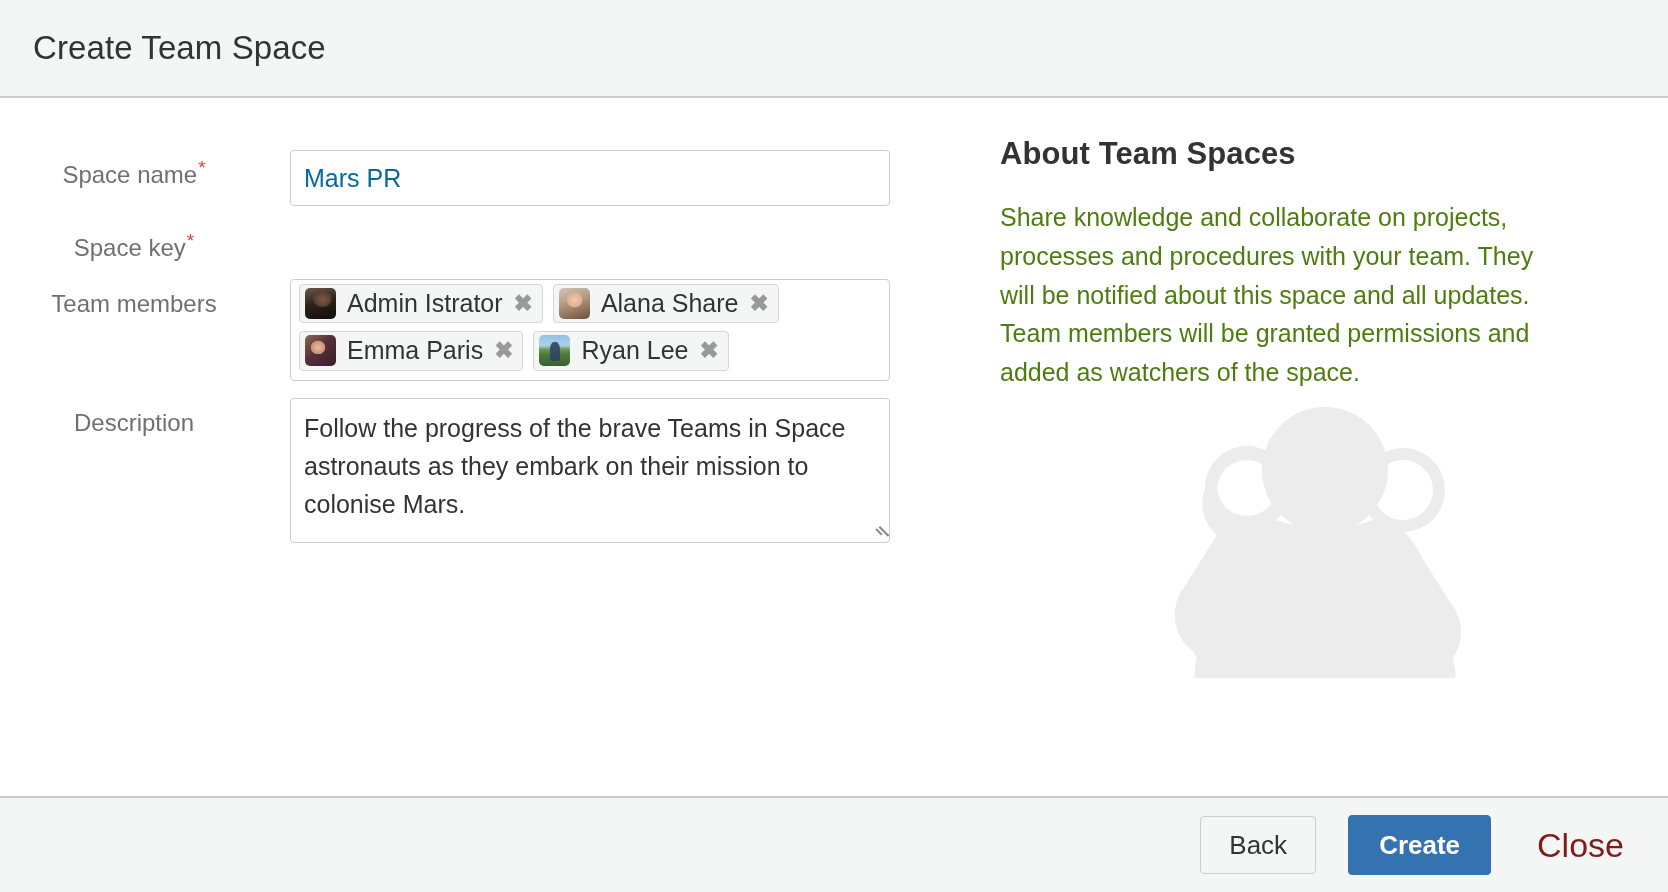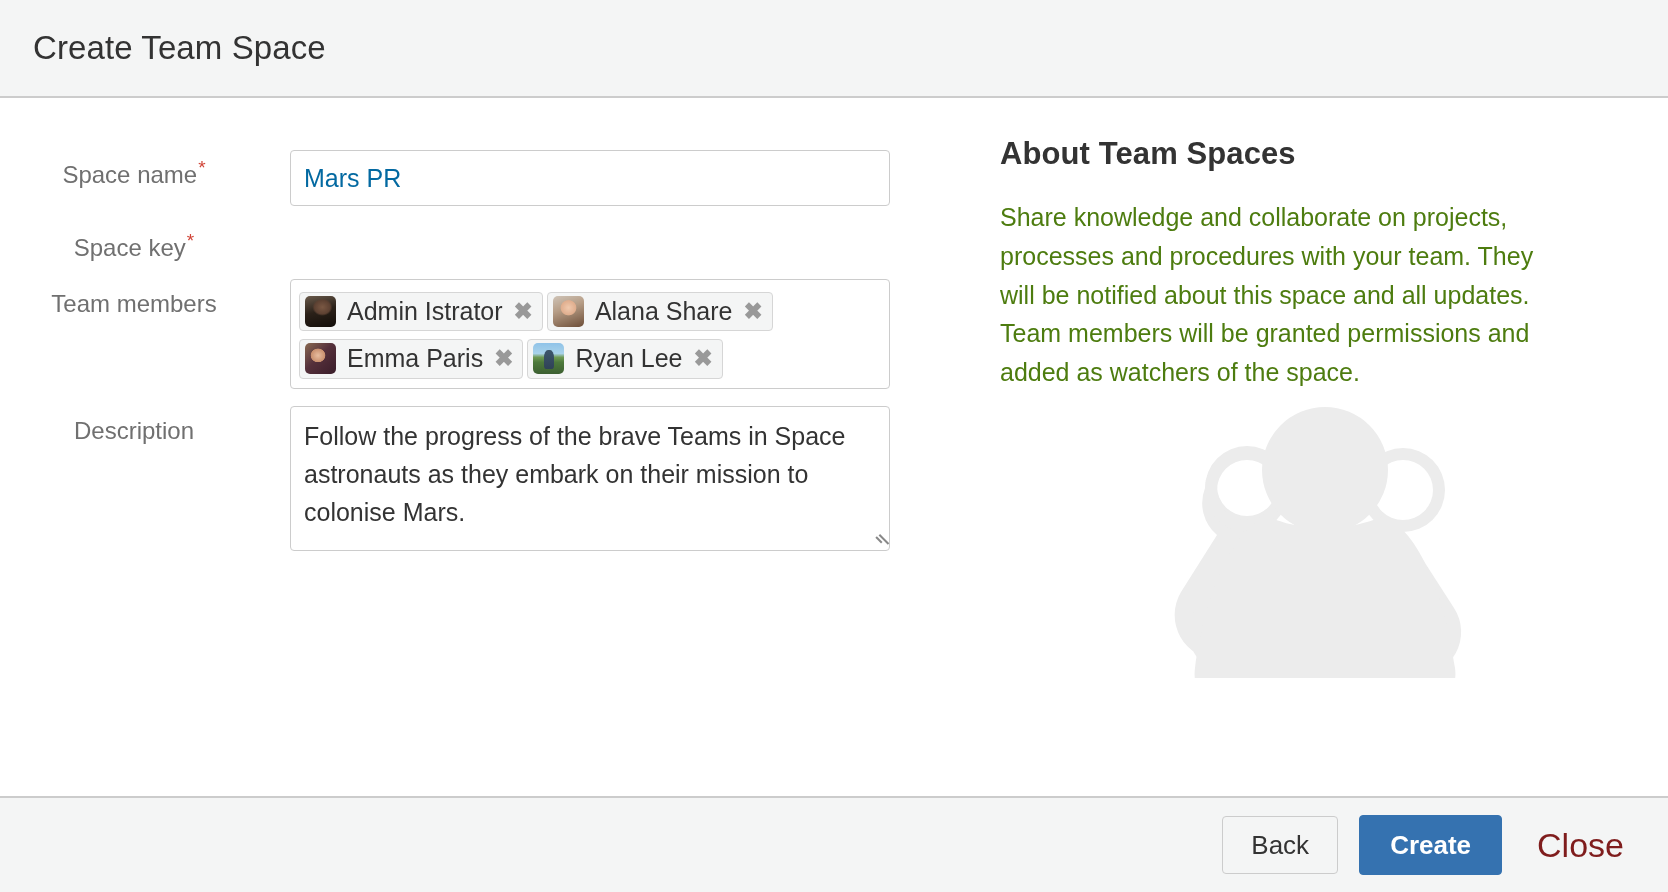--- a/index.html
+++ b/index.html
@@ -126,24 +126,24 @@
     flex: 0 0 auto;
   }
 
   
   .chips-box {
     width: 600px;
     box-sizing: border-box;
     border: 1px solid #cccccc;
     border-radius: 4px;
     background: #ffffff;
-    padding: 12px 8px 9px 8px;
+    padding: 4px 8px 9px 8px;
     display: flex;
     flex-wrap: wrap;
-    gap: 8px 4px;
+    gap: 8px 10px;
     min-height: 100px;
     align-content: flex-start;
   }
   .chip {
     display: inline-flex;
     align-items: center;
     background: #f4f5f5;
     border: 1px solid #d6d6d6;
     border-radius: 4px;
     padding: 3px 9px 3px 5px;
@@ -274,21 +274,21 @@
   .dialog-footer {
     height: 96px;
     flex: 0 0 auto;
     background: #f4f5f5;
     border-top: 2px solid #cccccc;
     box-sizing: border-box;
     display: flex;
     align-items: center;
     justify-content: flex-end;
     padding-right: 34px;
-    gap: 21px;
+    gap: 32px;
     margin-top: 46px;
   }
   .btn {
     font-family: "Liberation Sans", sans-serif;
     font-size: 26px;
     border-radius: 4px;
     cursor: pointer;
     box-sizing: border-box;
     line-height: 1;
   }

